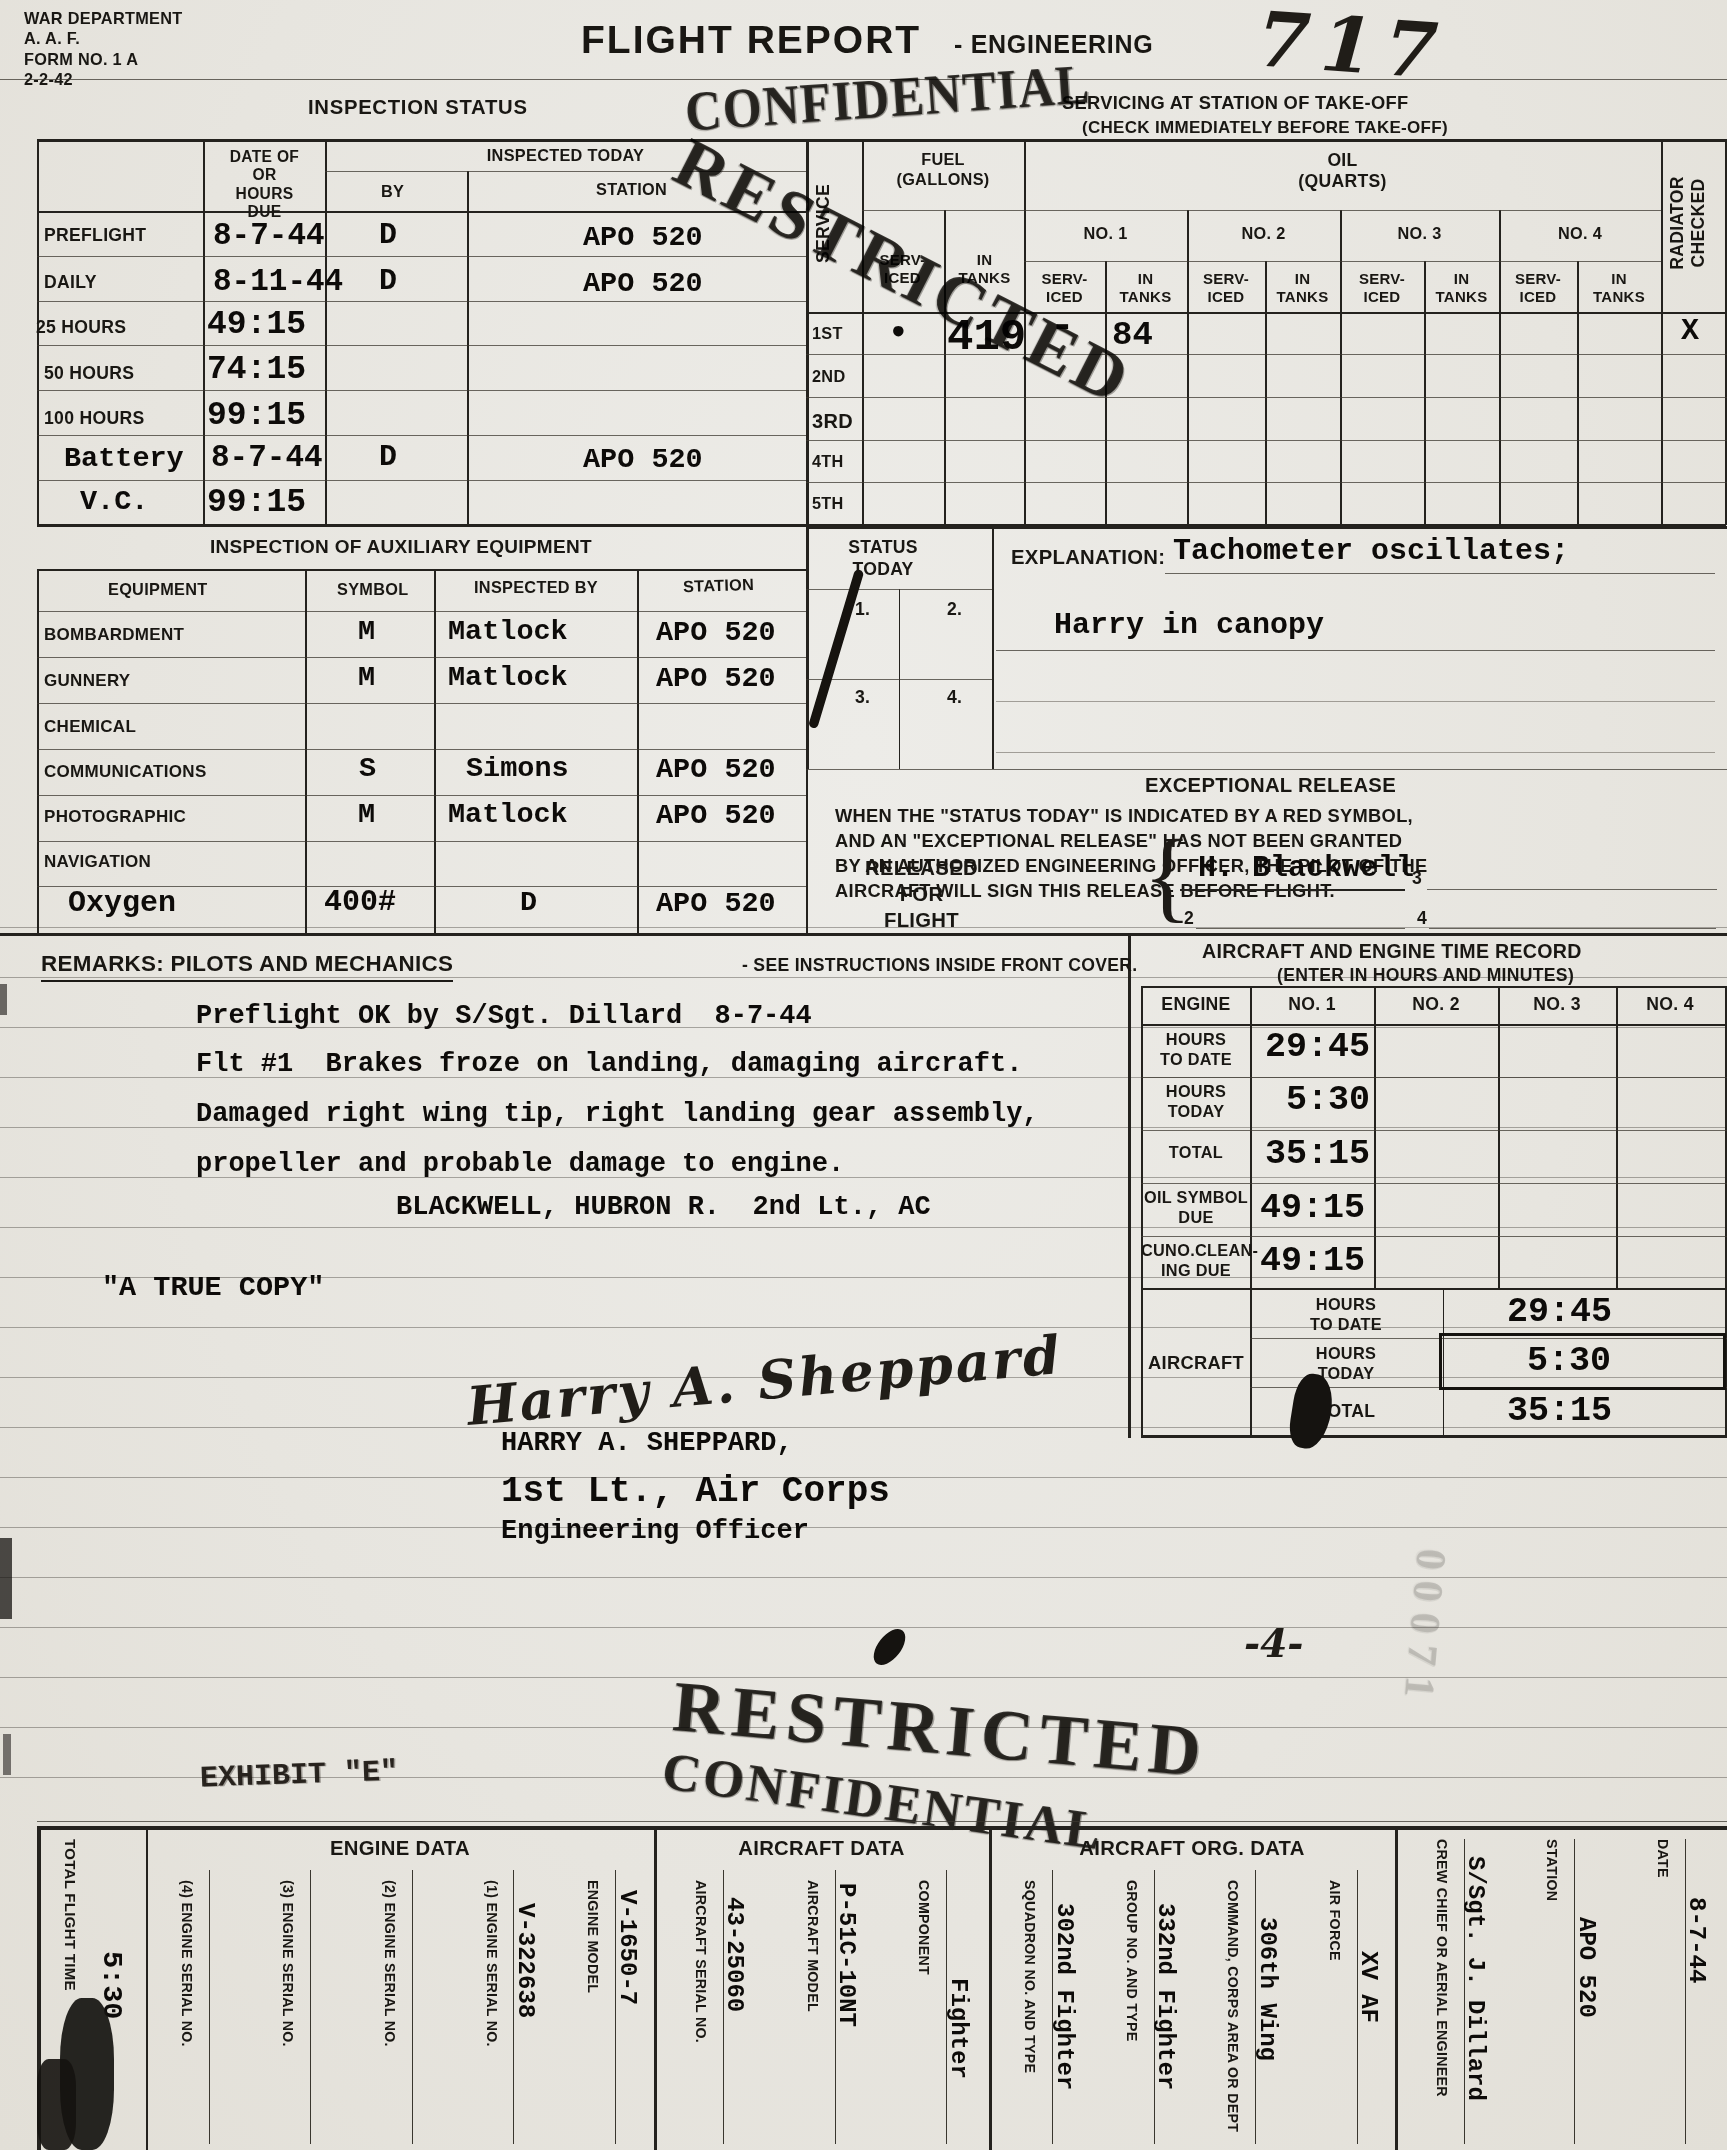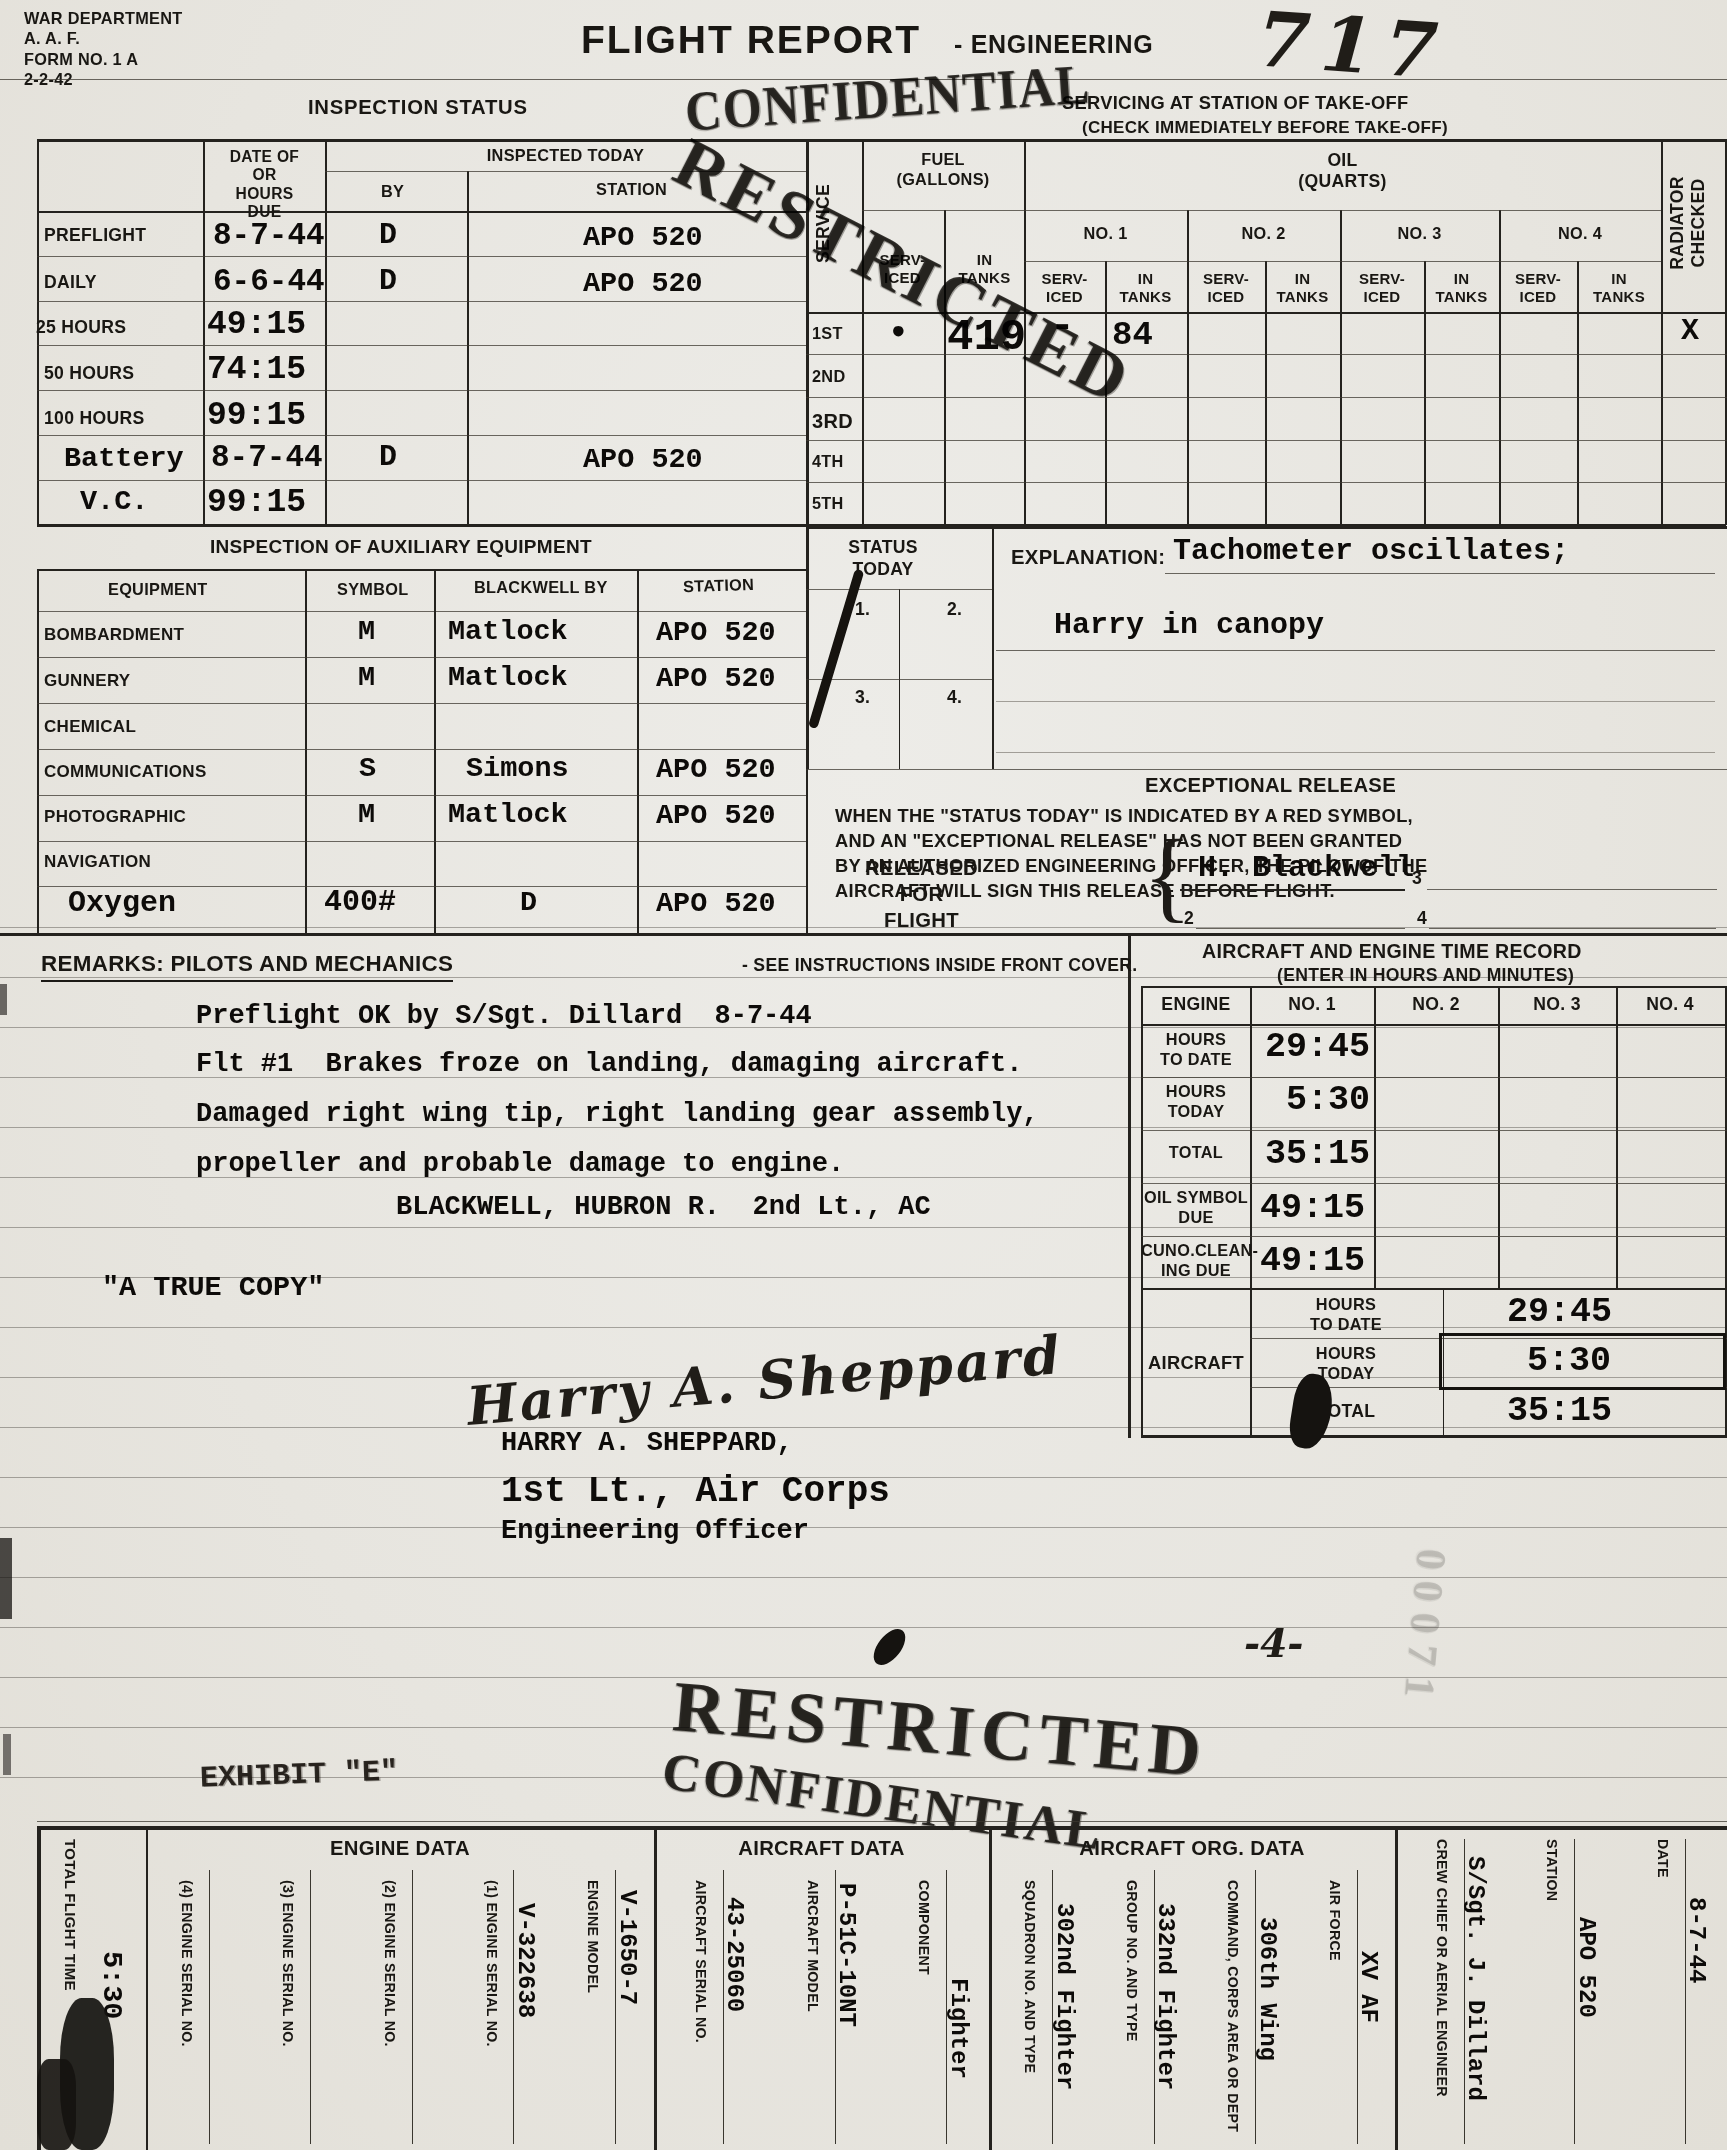--- a/index.html
+++ b/index.html
@@ -59,21 +59,21 @@
 DUE</div>
 <div class="a lbl c" style="left:325px;top:146px;width:481px;font-size:16.3px">INSPECTED TODAY</div>
 <span class="a lbl" style="left:381px;top:182px;font-size:16.3px">BY</span>
 <span class="a lbl" style="left:596px;top:180px;font-size:16.3px">STATION</span>
 
 <span class="a lbl" style="left:44px;top:225px;font-size:17.6px">PREFLIGHT</span>
 <span class="a typed" style="left:213px;top:218px;font-size:31px">8-7-44</span>
 <span class="a typed" style="left:379px;top:218px;font-size:30px">D</span>
 <span class="a typed" style="left:583px;top:221px;font-size:28.5px">APO 520</span>
 <span class="a lbl" style="left:44px;top:272px;font-size:17.6px">DAILY</span>
-<span class="a typed" style="left:213px;top:264px;font-size:31px">6-6-44</span>
+<span class="a typed" style="left:213px;top:264px;font-size:31px">8-11-44</span>
 <span class="a typed" style="left:379px;top:264px;font-size:30px">D</span>
 <span class="a typed" style="left:583px;top:267px;font-size:28.5px">APO 520</span>
 <span class="a lbl" style="left:36px;top:317px;font-size:17.6px">25 HOURS</span>
 <span class="a typed" style="left:207px;top:306px;font-size:33px">49:15</span>
 <span class="a lbl" style="left:44px;top:363px;font-size:17.6px">50 HOURS</span>
 <span class="a typed" style="left:207px;top:351px;font-size:33px">74:15</span>
 <span class="a lbl" style="left:44px;top:408px;font-size:17.6px">100 HOURS</span>
 <span class="a typed" style="left:207px;top:397px;font-size:33px">99:15</span>
 <span class="a typed" style="left:64px;top:442px;font-size:28.5px">Battery</span>
 <span class="a typed" style="left:211px;top:440px;font-size:31px">8-7-44</span>
@@ -157,21 +157,21 @@
 <i class="vl" style="left:637px;top:569px;height:364px"></i>
 <i class="vl" style="left:806px;top:569px;height:364px"></i>
 <i class="hl thin" style="left:37px;top:657px;width:769px"></i>
 <i class="hl thin" style="left:37px;top:703px;width:769px"></i>
 <i class="hl thin" style="left:37px;top:749px;width:769px"></i>
 <i class="hl thin" style="left:37px;top:795px;width:769px"></i>
 <i class="hl thin" style="left:37px;top:841px;width:769px"></i>
 <i class="hl thin" style="left:37px;top:886px;width:769px"></i>
 <span class="a lbl" style="left:108px;top:580px;font-size:16.3px">EQUIPMENT</span>
 <span class="a lbl" style="left:337px;top:580px;font-size:16.3px">SYMBOL</span>
-<span class="a lbl" style="left:474px;top:578px;font-size:16.3px">BLACKWELL BY</span>
+<span class="a lbl" style="left:474px;top:578px;font-size:16.3px">INSPECTED BY</span>
 <span class="a lbl" style="left:683px;top:576px;font-size:16.3px;transform:rotate(-2deg)">STATION</span>
 <span class="a lbl" style="left:44px;top:625px;font-size:17px">BOMBARDMENT</span>
 <span class="a typed" style="left:358px;top:615px;font-size:28.5px">M</span>
 <span class="a typed" style="left:448px;top:615px;font-size:28.5px">Matlock</span>
 <span class="a typed" style="left:656px;top:616px;font-size:28.5px">APO 520</span>
 <span class="a lbl" style="left:44px;top:671px;font-size:17px">GUNNERY</span>
 <span class="a typed" style="left:358px;top:661px;font-size:28.5px">M</span>
 <span class="a typed" style="left:448px;top:661px;font-size:28.5px">Matlock</span>
 <span class="a typed" style="left:656px;top:662px;font-size:28.5px">APO 520</span>
 <span class="a lbl" style="left:44px;top:717px;font-size:17px">CHEMICAL</span>

